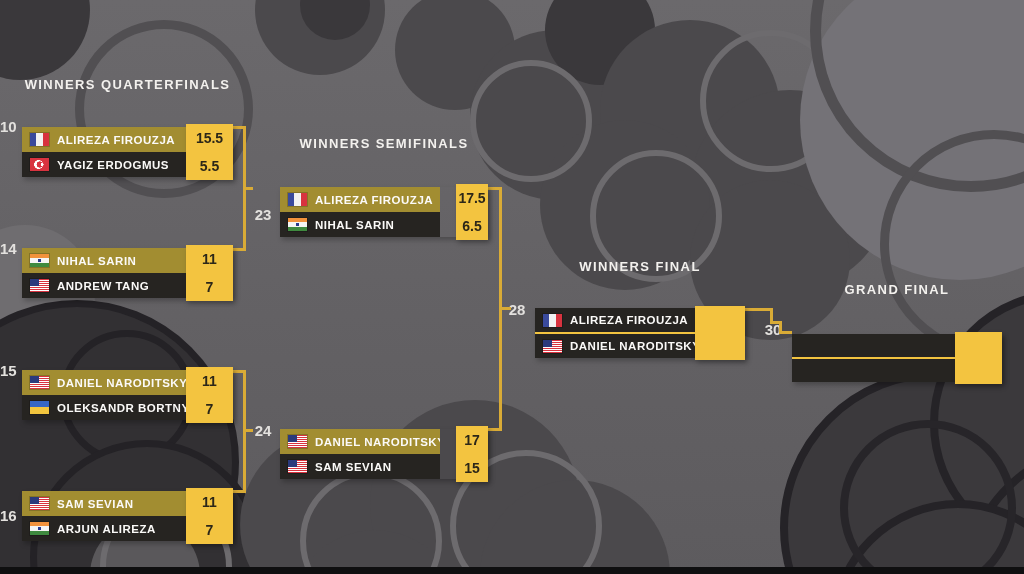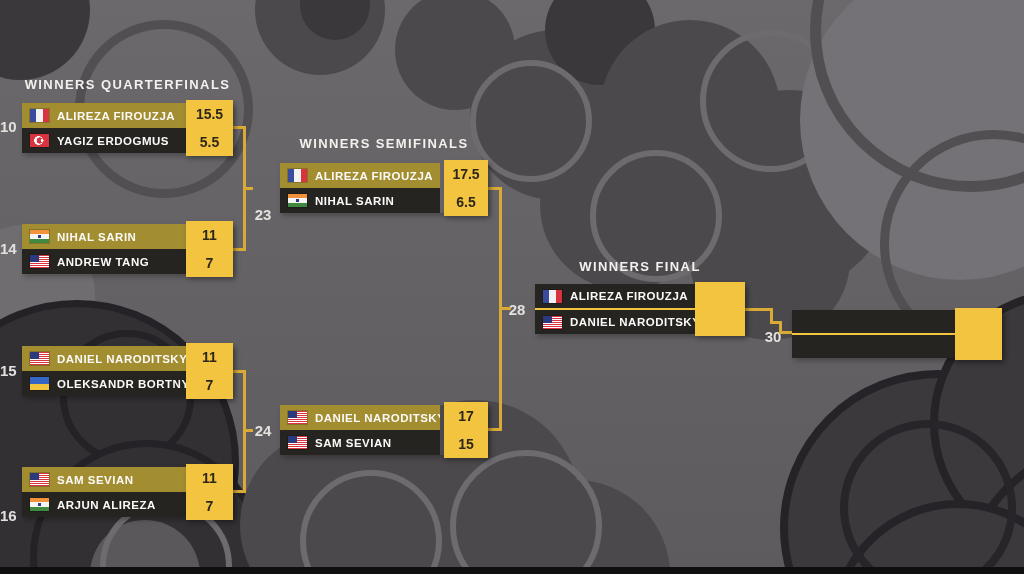--- a/index.html
+++ b/index.html
@@ -20,21 +20,21 @@
   .ringx{border:8px solid #272529;background:transparent;}
   .light1{background:#747277;}
   .graysm{background:#5a585b;}
   .botbar{position:absolute;left:0;top:567px;width:1024px;height:7px;background:#0f0f10;border-radius:0!important;}
   
   .layer{position:absolute;inset:0;z-index:2;}
   .round-title{
     position:absolute;text-align:center;font-weight:700;font-size:13px;
     letter-spacing:1.4px;color:#f3f1ee;
   }
-  .match{position:absolute;}
+  .match{position:absolute;margin-top:24px;}
   .mrows{box-shadow:2px 3px 5px rgba(0,0,0,.25);}
   .row{display:flex;align-items:center;padding-left:8px;gap:8px;}
   .row-win{background:#a28d31;}
   .row-dark{background:#262421;}
   .pname{
     font-weight:700;font-size:11.5px;letter-spacing:.5px;color:#fbfaf8;
     white-space:nowrap;overflow:hidden;
   }
   .flag{width:19px;height:13px;flex:none;box-shadow:0 0 0 1px rgba(0,0,0,.18);}
   .flag[data-flag="fr"]{background:linear-gradient(90deg,#3a4a9c 0 33%,#f2f2f2 33% 66%,#d8333f 66%);}
@@ -56,21 +56,21 @@
   }
   .scell{flex:1;display:flex;align-items:center;justify-content:center;
     font-weight:700;font-size:14px;color:#2c2718;}
   .sep{height:2px;background:#f3c440;}
   .mnum{position:absolute;font-weight:700;font-size:15px;color:#e3e1de;text-align:center;}
   .ln{position:absolute;background:#d9ab36;}
   
   .qf{width:211px;}  .qf .row{height:25px;margin-right:47px;}
   .qf .scorebox{width:47px;top:-3px;bottom:-3px;}
   .sf{width:208px;}  .sf .row{height:25px;margin-right:48px;}
-  .sf .scorebox{width:44px;top:-3px;bottom:-3px;align-items:center;}
+  .sf .scorebox{width:32px;top:-3px;bottom:-3px;align-items:center;}
   .wf{width:210px;}  .wf .row{height:24px;margin-right:50px;}
   .wf .scorebox{width:50px;top:-2px;bottom:-2px;}
   .wf .sep{margin-right:50px;}
   .gf{width:210px;}  .gf .row{height:23px;margin-right:47px;}
   .gf .scorebox{width:47px;top:-2px;bottom:-2px;}
   .gf .sep{margin-right:47px;}
 </style>
 </head>
 <body>
 
@@ -112,29 +112,30 @@
     <div class="puff4" style="left:830px;top:500px;width:240px;height:240px;"></div>
     <div class="ringx" style="left:840px;top:420px;width:160px;height:160px;"></div>
     <div class="botbar"></div>
   </div>
 
   <div class="layer">
 
     <div class="round-title" style="left:17px;top:77px;width:221px;">WINNERS QUARTERFINALS</div>
     <div class="round-title" style="left:535px;top:259px;width:210px;">WINNERS FINAL</div>
     <div class="round-title" style="left:276px;top:136px;width:216px;">WINNERS SEMIFINALS</div>
+    <div class="round-title" style="left:792px;top:282px;width:210px;">GRAND FINAL</div>
 
     <div class="mnum" style="left:0px;top:118px;width:16px;">10</div>
     <div class="mnum" style="left:0px;top:240px;width:16px;">14</div>
     <div class="mnum" style="left:0px;top:362px;width:16px;">15</div>
     <div class="mnum" style="left:0px;top:483px;width:16px;margin-top:24px;">16</div>
     <div class="mnum" style="left:252px;top:180px;width:22px;margin-top:26px;">23</div>
     <div class="mnum" style="left:252px;top:422px;width:22px;">24</div>
     <div class="mnum" style="left:505px;top:301px;width:24px;">28</div>
-    <div class="mnum" style="left:762px;top:328px;width:22px;">30</div>
+    <div class="mnum" style="left:762px;top:321px;width:22px;">30</div>
 
     <div class="ln" style="left:233px;top:126px;width:13px;height:3px;"></div>
     <div class="ln" style="left:233px;top:248px;width:13px;height:3px;"></div>
     <div class="ln" style="left:243px;top:126px;width:3px;height:125px;"></div>
     <div class="ln" style="left:243px;top:187px;width:10px;height:3px;"></div>
     <div class="ln" style="left:233px;top:370px;width:13px;height:3px;"></div>
     <div class="ln" style="left:233px;top:490px;width:13px;height:3px;"></div>
     <div class="ln" style="left:243px;top:370px;width:3px;height:123px;"></div>
     <div class="ln" style="left:243px;top:429px;width:10px;height:3px;"></div>
     <div class="ln" style="left:488px;top:187px;width:14px;height:3px;"></div>

